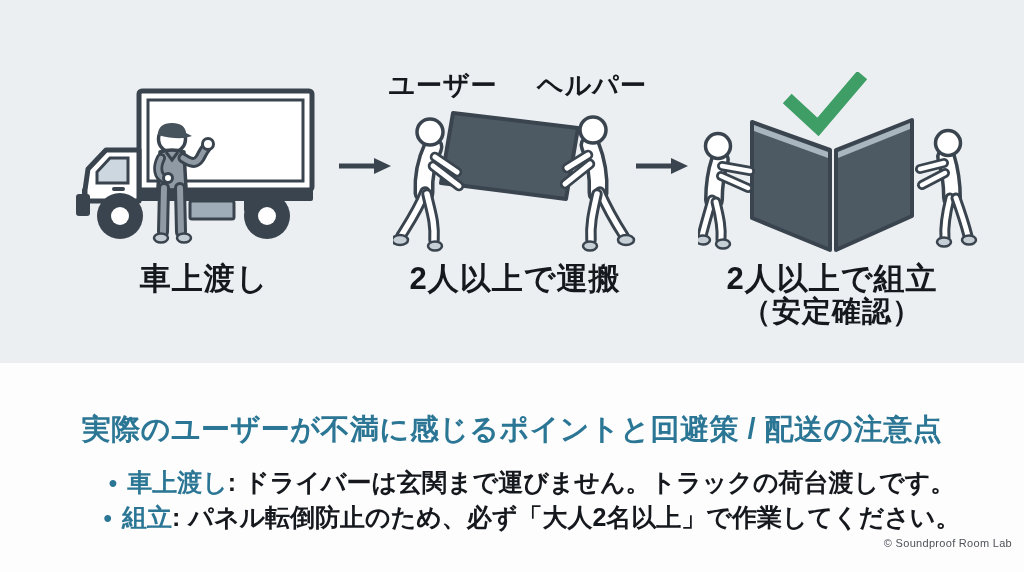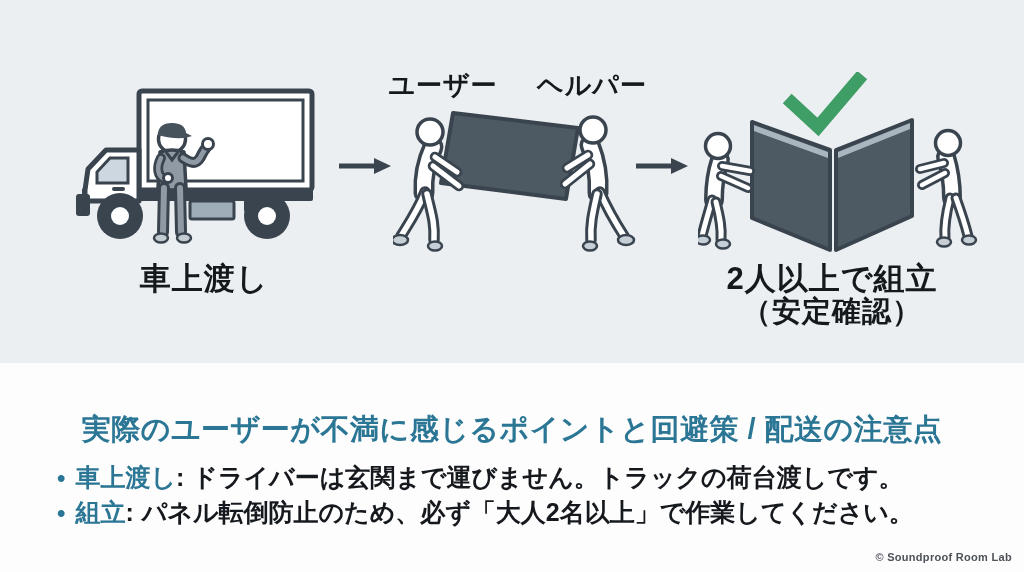--- a/index.html
+++ b/index.html
@@ -38,30 +38,31 @@
   .notes-title{
     position:absolute;left:0;top:47px;width:1024px;
     text-align:center;
     font-size:29px;font-weight:bold;color:#2a7694;
     letter-spacing:0.5px;white-space:nowrap;
   }
   .bullets{
     position:absolute;left:57px;top:97px;width:950px;
   }
   .bullet{
-    height:35px;line-height:35px;
+    height:35px;line-height:44px;
     font-size:25px;font-weight:bold;color:#15181c;
     white-space:nowrap;
+    text-align:center;
   }
   .bullet .dot{color:#2a7694;margin-right:10px;font-size:24px;}
   .bullet .lbl{color:#2a7694;}
   .bullet .sep{color:#15181c;margin-right:8px;}
   .copyright{
-    position:absolute;right:12px;top:188px;
-    font-size:11px;font-weight:bold;color:#4d5258;letter-spacing:0.3px;
+    position:absolute;right:12px;top:174px;
+    font-size:11px;font-weight:normal;color:#4d5258;letter-spacing:0.3px;
   }
 </style>
 </head>
 <body>
 
 <div class="stage">
 
   <div class="top-panel">
 
     <svg class="illus" style="left:68px;top:80px;" width="265" height="185" viewBox="0 0 265 185">
@@ -194,20 +195,21 @@
         <path d="M252 126 C248 142 246 154 247 166" fill="none" stroke="#ffffff" stroke-width="5" stroke-linecap="round"></path>
         <path d="M258 126 C263 140 267 152 270 164" fill="none" stroke="#39444e" stroke-width="11" stroke-linecap="round"></path>
         <path d="M258 126 C263 140 267 152 270 164" fill="none" stroke="#ffffff" stroke-width="5" stroke-linecap="round"></path>
         <ellipse cx="246" cy="170" rx="7" ry="4.5" fill="#c6cfd6" stroke="#39444e" stroke-width="2.5"></ellipse>
         <ellipse cx="271" cy="168" rx="7" ry="4.5" fill="#c6cfd6" stroke="#39444e" stroke-width="2.5"></ellipse>
         <circle cx="250" cy="71" r="12.5" fill="#ffffff" stroke="#39444e" stroke-width="3.5"></circle>
       </g>
     </svg>
 
     <div class="caption" style="left:84px;width:240px;">車上渡し</div>
+    <div class="caption" style="left:395px;width:240px;">2人以上で運搬</div>
     <div class="caption" style="left:712px;width:240px;">
       <div>2人以上で組立</div>
       <div class="sub">（安定確認）</div>
     </div>
   </div>
 
   <div class="bottom-panel">
     <div class="notes-title">実際のユーザーが不満に感じるポイントと回避策 / 配送の注意点</div>
 
     <div class="bullets">

